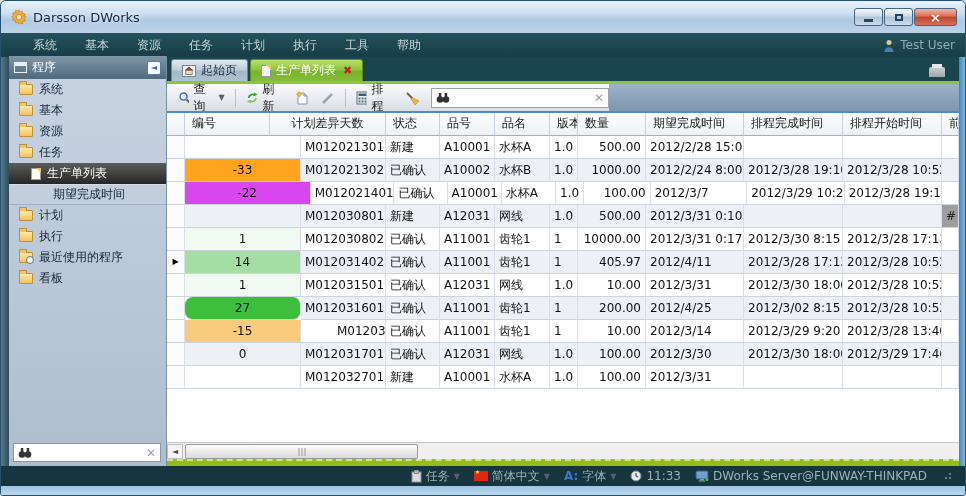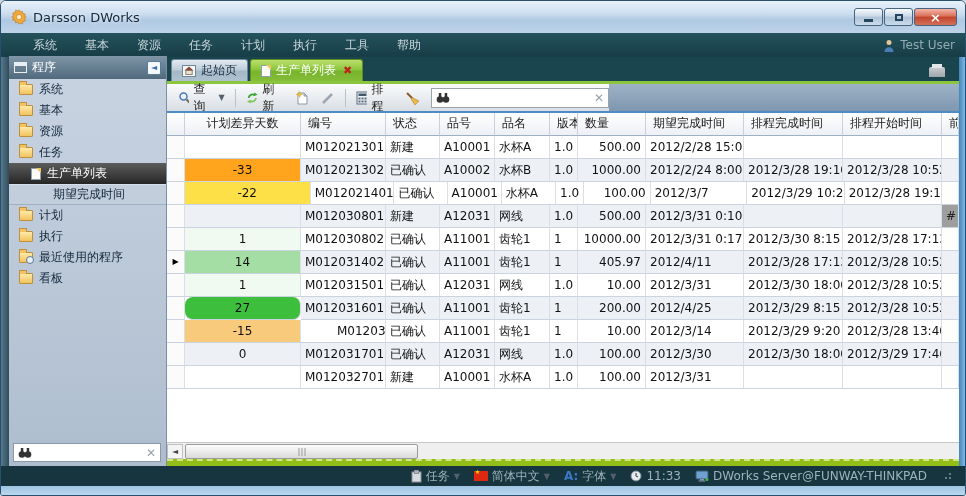--- a/index.html
+++ b/index.html
@@ -311,22 +311,22 @@
           <input value="" style="">
           <span class="clear-x">✕</span>
         </div>
       </div>
       <div class="toolbar-right"></div>
     </div>
 
     <div class="gridwrap">
       <div class="grow" id="grid-head">
           <div class="gh" style="width: 18px;"></div>
+          <div class="gh h-code" style="width: 85px;">编号</div>
           <div class="gh h-diff" style="width: 116px;">计划差异天数</div>
-          <div class="gh h-code" style="width: 85px;">编号</div>
           <div class="gh h-status" style="width: 54px;">状态</div>
           <div class="gh h-item_no" style="width: 55px;">品号</div>
           <div class="gh h-item_name" style="width: 55px;">品名</div>
           <div class="gh h-version" style="width: 28px;">版本</div>
           <div class="gh h-qty" style="width: 68px;">数量</div>
           <div class="gh h-expect" style="width: 98px;">期望完成时间</div>
           <div class="gh h-sched_end" style="width: 99px;">排程完成时间</div>
           <div class="gh h-sched_start" style="width: 99px;">排程开始时间</div>
           <div class="gh h-extra" style="width: 17px;">前</div>
         </div>
@@ -354,21 +354,21 @@
             <div class="gc c-item_name" style="width: 55px;">水杯B</div>
             <div class="gc c-version" style="width: 28px;">1.0</div>
             <div class="gc c-qty" style="width: 68px;">1000.00</div>
             <div class="gc c-expect" style="width: 98px;">2012/2/24 8:00</div>
             <div class="gc c-sched_end" style="width: 99px;">2012/3/28 19:10</div>
             <div class="gc c-sched_start" style="width: 99px;">2012/3/28 10:52</div>
             <div class="gc c-extra" style="width: 17px;"></div>
           </div>
           <div class="grow">
             <div class="gc sel" style="width: 18px;"></div>
-            <div class="gc c-diff" style="width: 128px; background: #fde047;">-22</div>
+            <div class="gc c-diff" style="width: 128px; background: #d946ef;">-22</div>
             <div class="gc c-code" style="width: 85px;">M012021401</div>
             <div class="gc c-status" style="width: 54px;">已确认</div>
             <div class="gc c-item_no" style="width: 55px;">A10001</div>
             <div class="gc c-item_name" style="width: 55px;">水杯A</div>
             <div class="gc c-version" style="width: 28px;">1.0</div>
             <div class="gc c-qty" style="width: 68px;">100.00</div>
             <div class="gc c-expect" style="width: 98px;">2012/3/7</div>
             <div class="gc c-sched_end" style="width: 99px;">2012/3/29 10:20</div>
             <div class="gc c-sched_start" style="width: 99px;">2012/3/28 19:10</div>
             <div class="gc c-extra" style="width: 17px;"></div>
@@ -432,21 +432,21 @@
           <div class="grow">
             <div class="gc sel" style="width: 18px;"></div>
             <div class="gc c-diff" style="width: 116px; background: rgb(61, 190, 61); border-radius: 8px;">27</div>
             <div class="gc c-code" style="width: 85px;">M012031601</div>
             <div class="gc c-status" style="width: 54px;">已确认</div>
             <div class="gc c-item_no" style="width: 55px;">A11001</div>
             <div class="gc c-item_name" style="width: 55px;">齿轮1</div>
             <div class="gc c-version" style="width: 28px;">1</div>
             <div class="gc c-qty" style="width: 68px;">200.00</div>
             <div class="gc c-expect" style="width: 98px;">2012/4/25</div>
-            <div class="gc c-sched_end" style="width: 99px;">2012/3/29 8:15</div>
+            <div class="gc c-sched_end" style="width: 99px;">2012/3/02 8:15</div>
             <div class="gc c-sched_start" style="width: 99px;">2012/3/28 10:52</div>
             <div class="gc c-extra" style="width: 17px;"></div>
           </div>
           <div class="grow">
             <div class="gc sel" style="width: 18px;"></div>
             <div class="gc c-diff" style="width: 116px; background: rgb(247, 203, 123);">-15</div>
             <div class="gc c-code" style="width: 85px; padding-left: 36px;">M012031602</div>
             <div class="gc c-status" style="width: 54px;">已确认</div>
             <div class="gc c-item_no" style="width: 55px;">A11001</div>
             <div class="gc c-item_name" style="width: 55px;">齿轮1</div>

